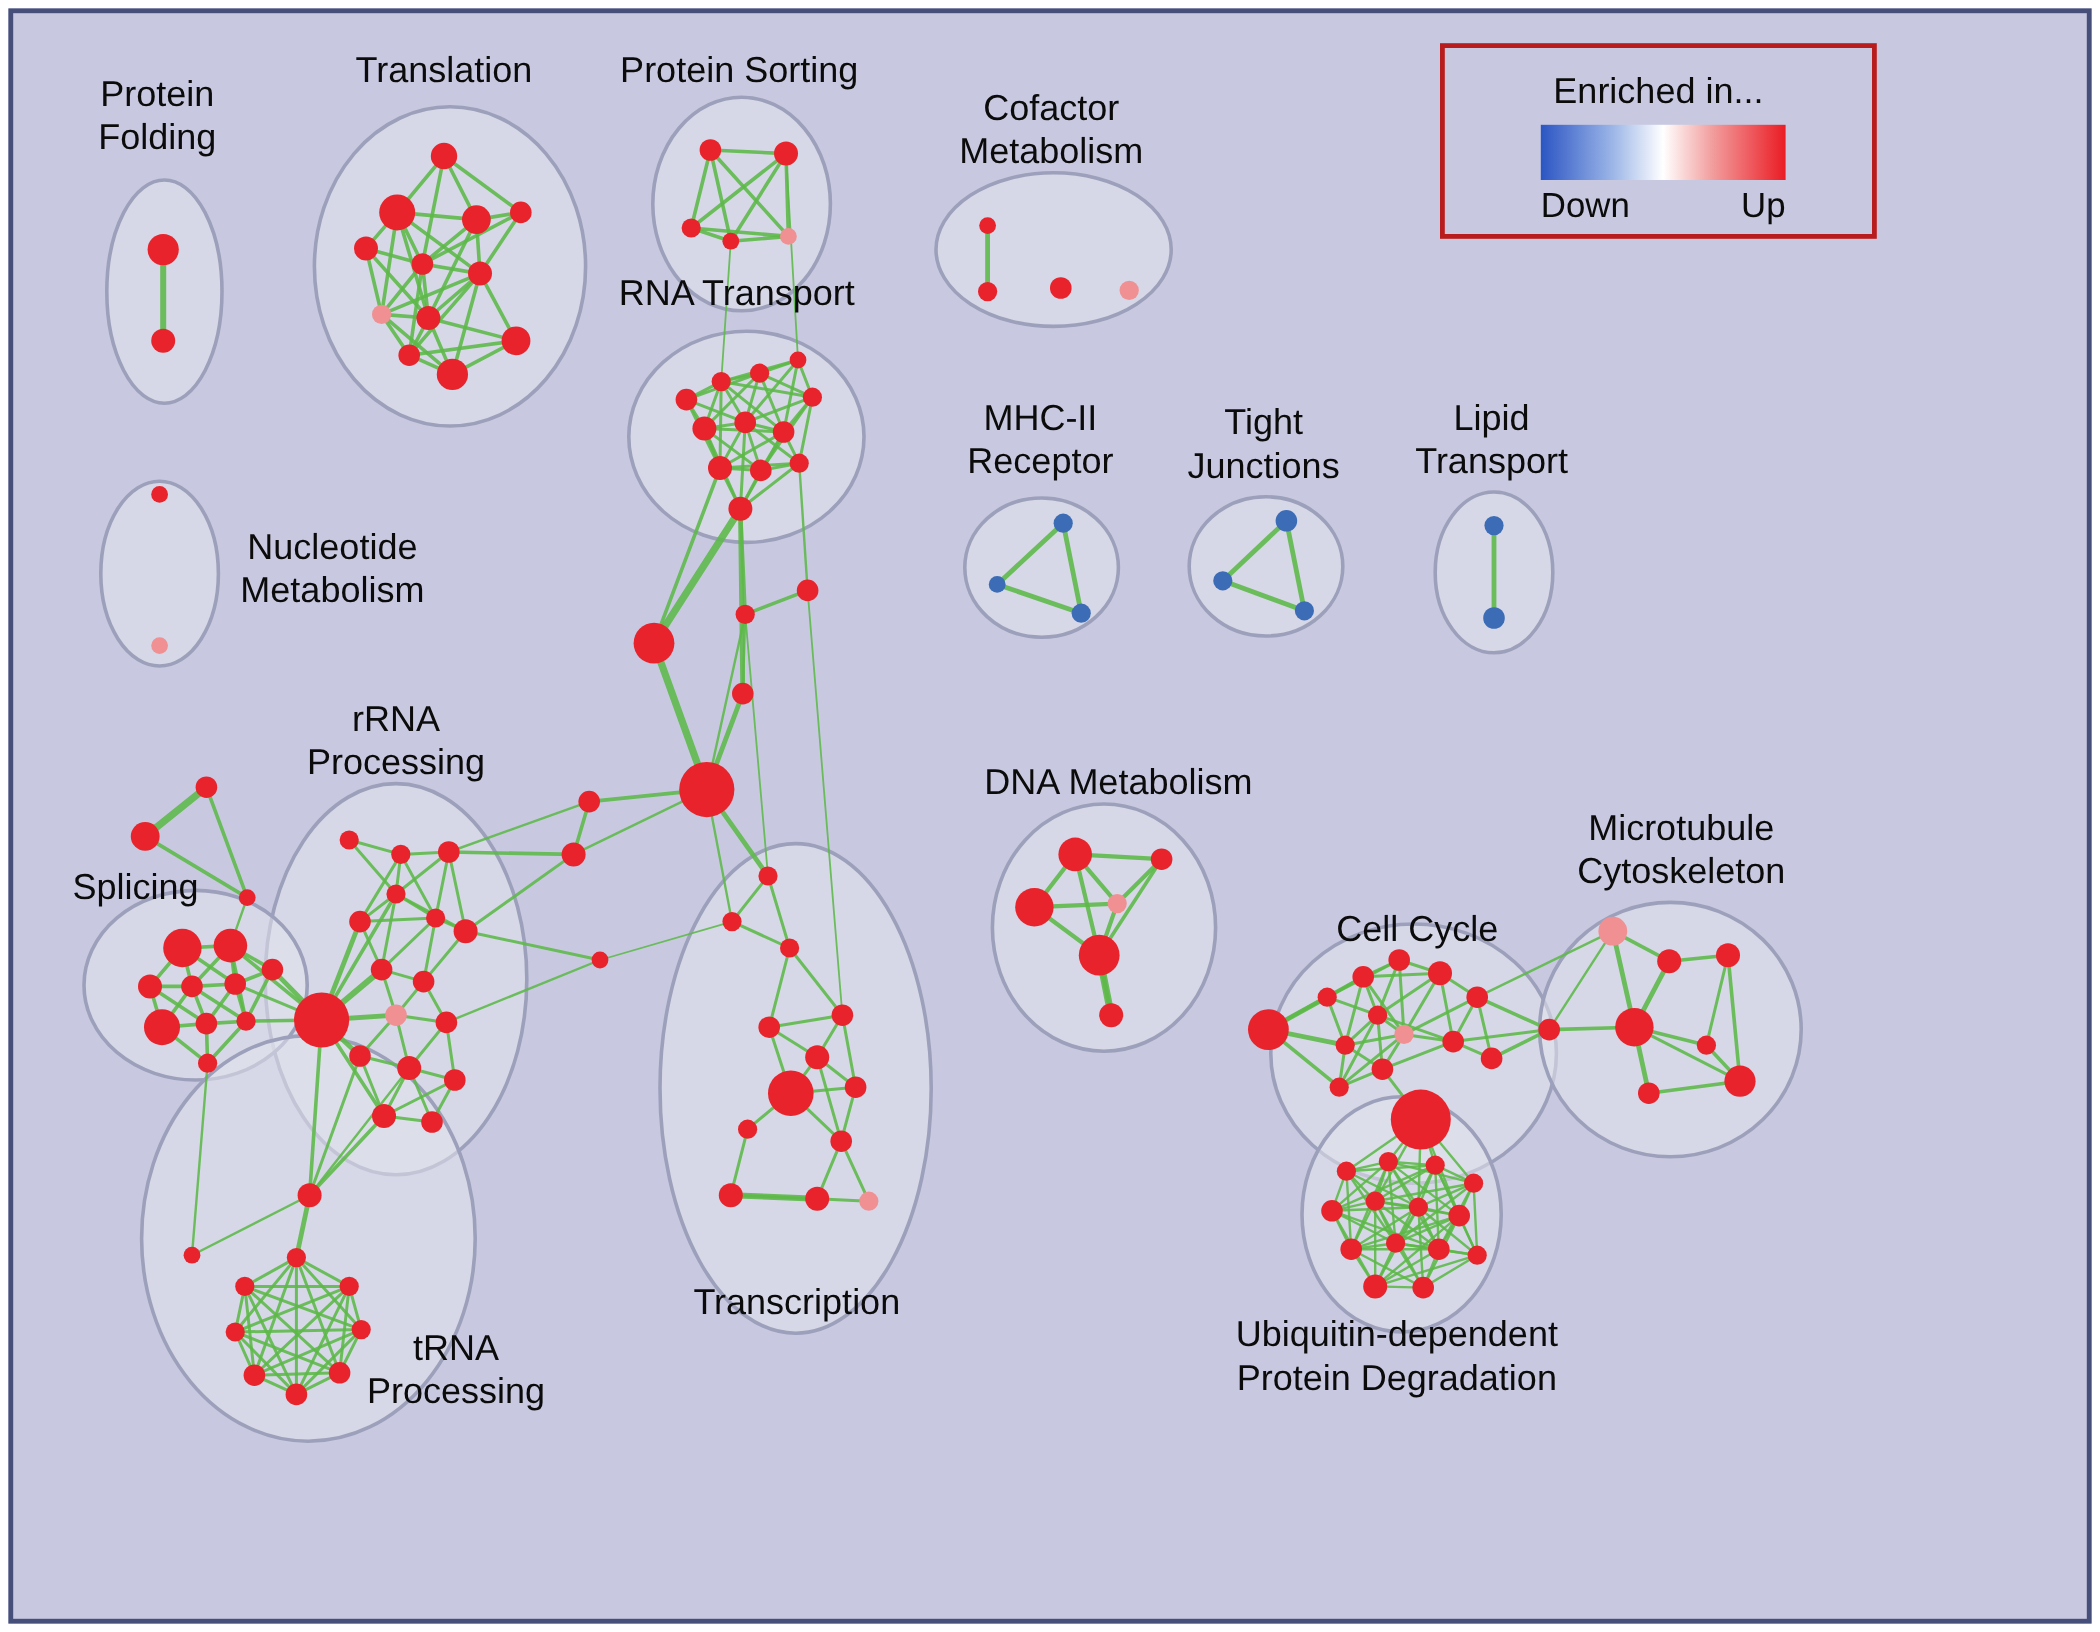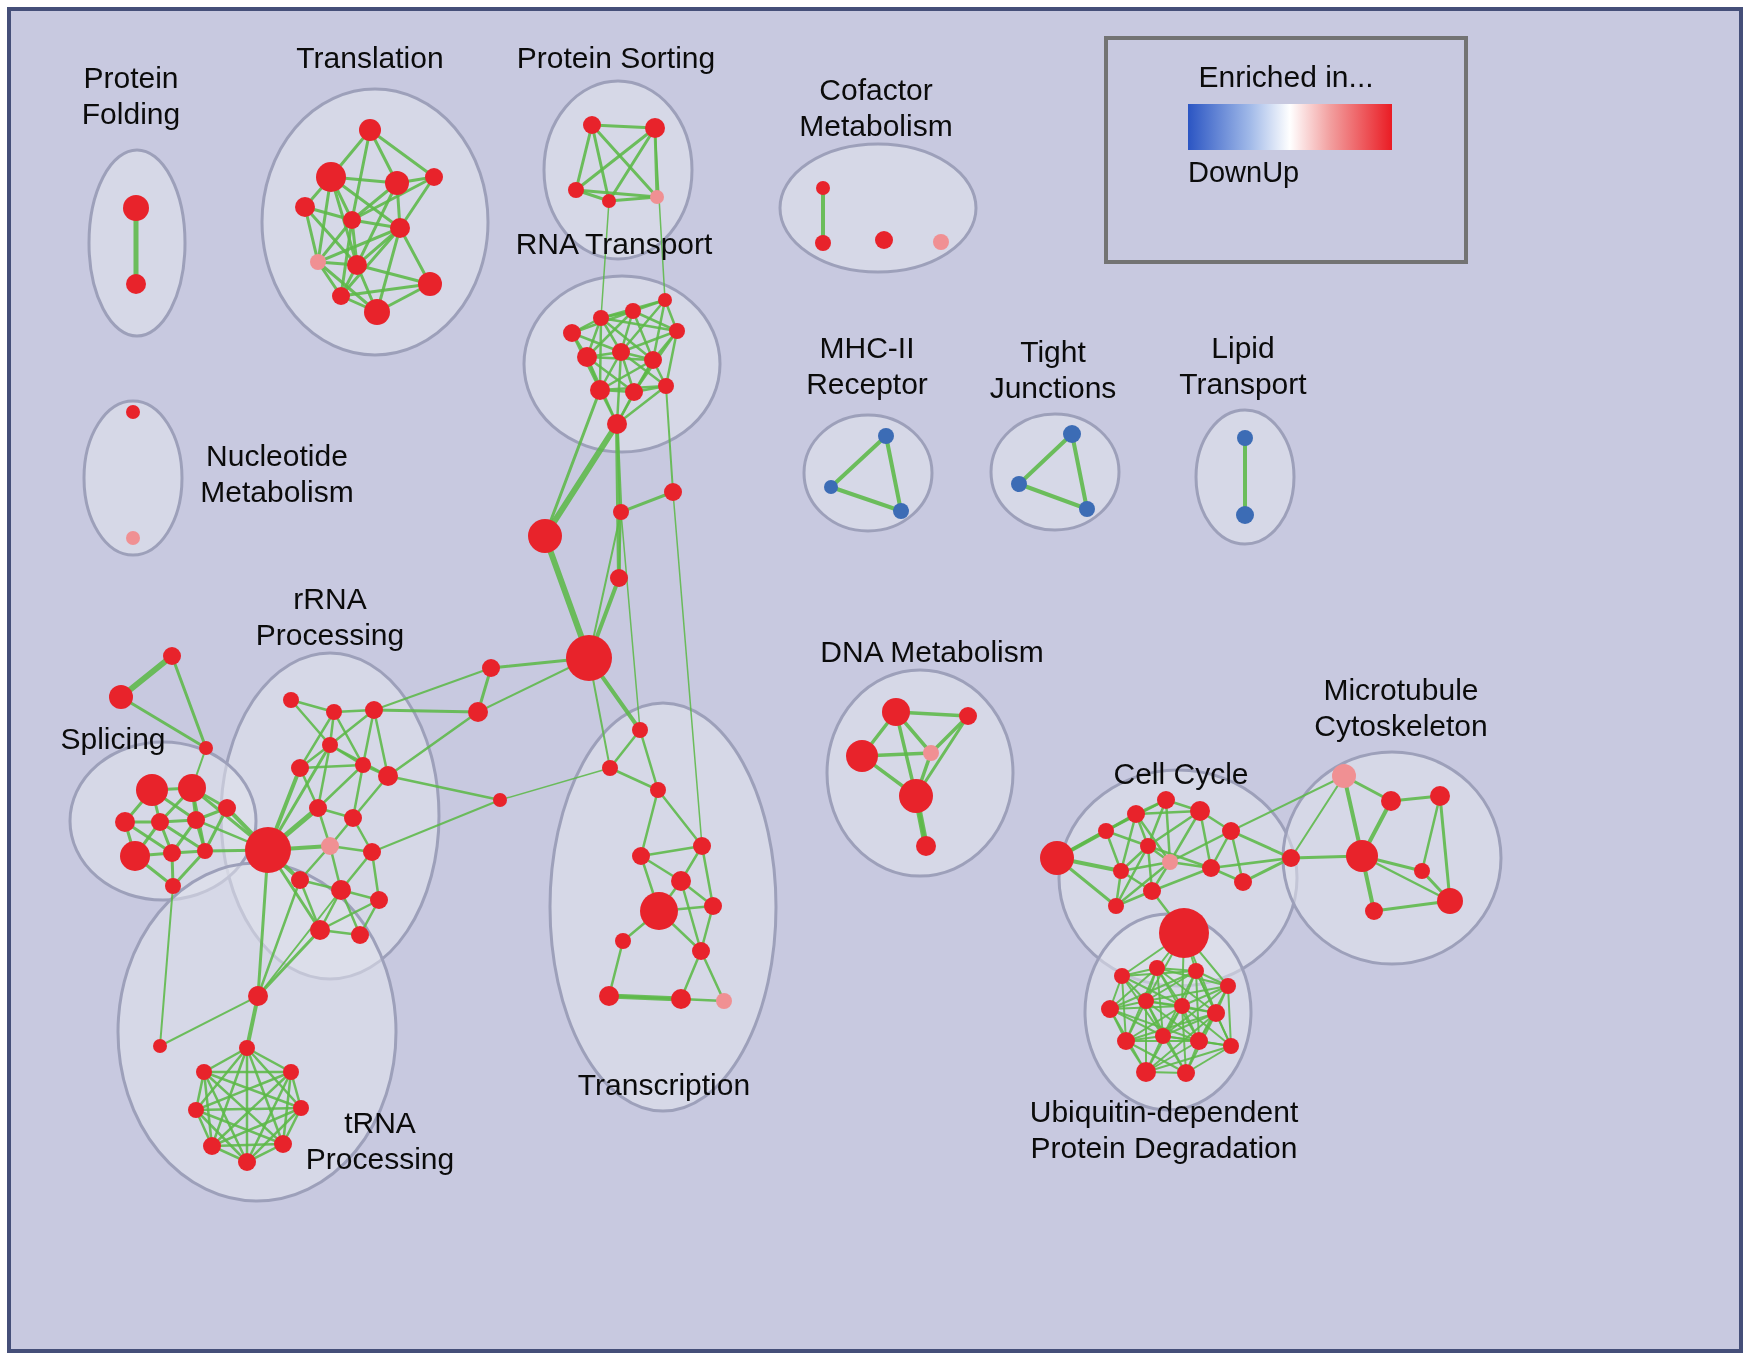--- a/index.html
+++ b/index.html
@@ -8,29 +8,29 @@
     background:#ffffff;
     font-family:"Liberation Sans", sans-serif;
     color:#0b0b0b;
   }
   .frame{
     position:absolute;left:7px;top:7px;width:1736px;height:1346px;
     box-sizing:border-box;border:4px solid #454f79;background:#c8c9e0;
   }
   #network-svg{position:absolute;left:0;top:0;}
   .legend{
-    position:absolute;left:1104px;top:36px;width:364px;height:228px;
-    box-sizing:border-box;border:4px solid #737373;background:#c8c9e0;
+    position:absolute;left:1200px;top:36px;width:364px;height:163px;
+    box-sizing:border-box;border:4px solid #b91c1c;background:#c8c9e0;
     text-align:center;z-index:5;
   }
   .legend-title{font-size:30px;padding-top:20px;}
   .legend-gradient{position:absolute;left:80px;top:64px;width:204px;height:46px;}
   .legend-scale{
     position:absolute;left:80px;top:116px;width:204px;
-    display:flex;justify-content:flex-start;font-size:29px;
+    display:flex;justify-content:space-between;font-size:29px;
   }
   .legend-caption{position:absolute;left:0;top:156px;width:100%;font-size:26px;line-height:33px;}
 </style>
 </head>
 <body>
 
 <div class="frame"></div>
 
 <svg id="network-svg" width="1750" height="1360" viewBox="0 0 1750 1360">
     <g>

